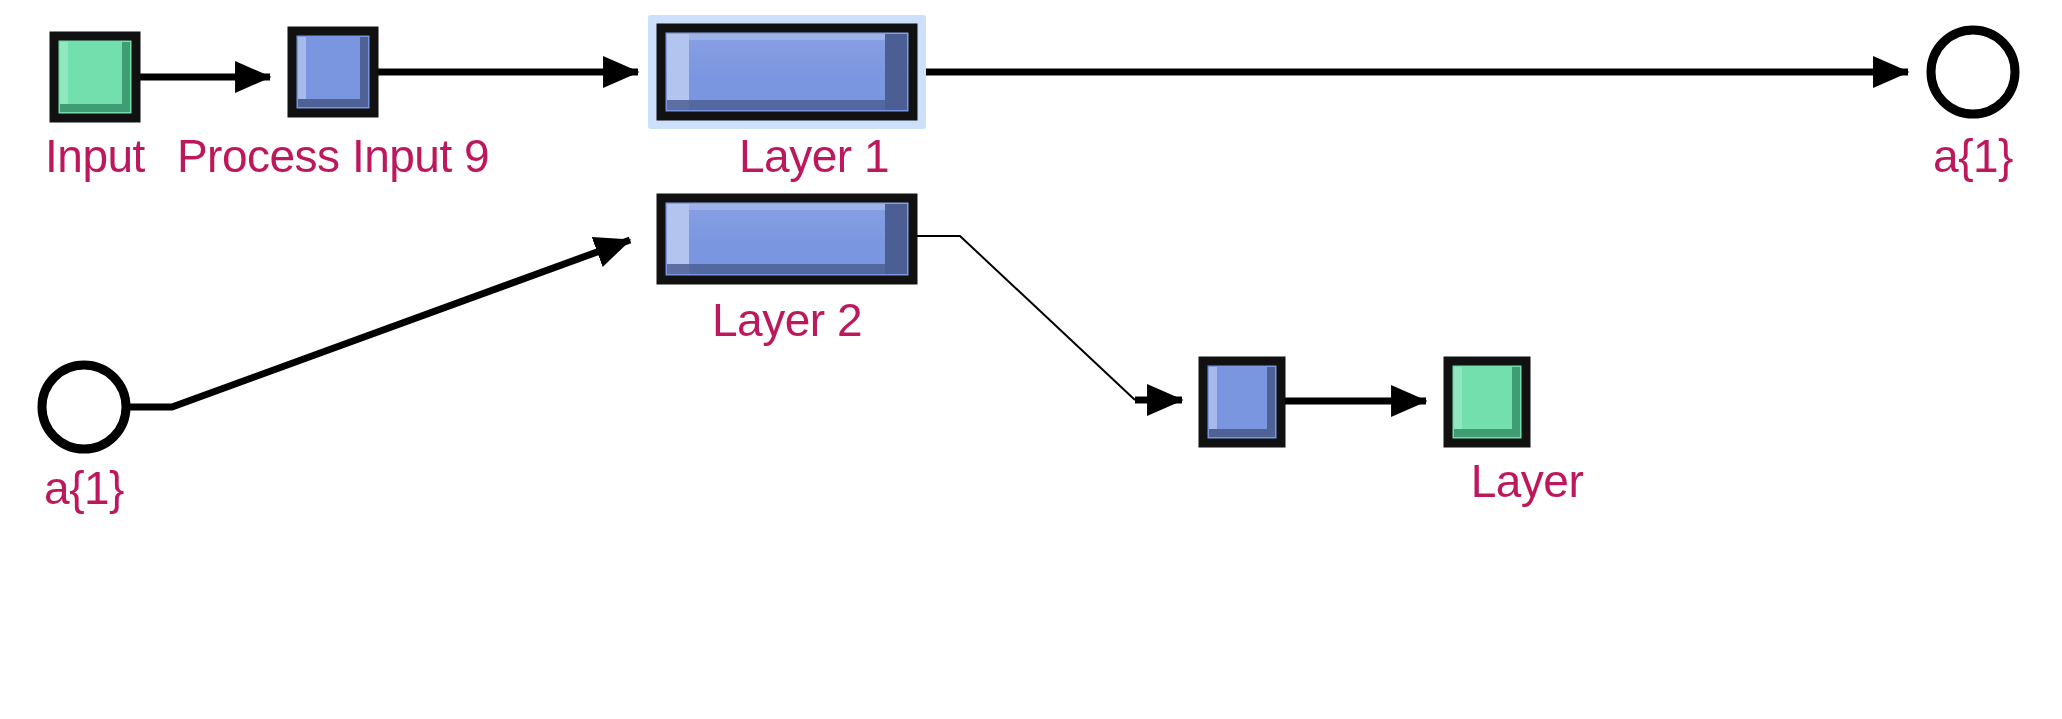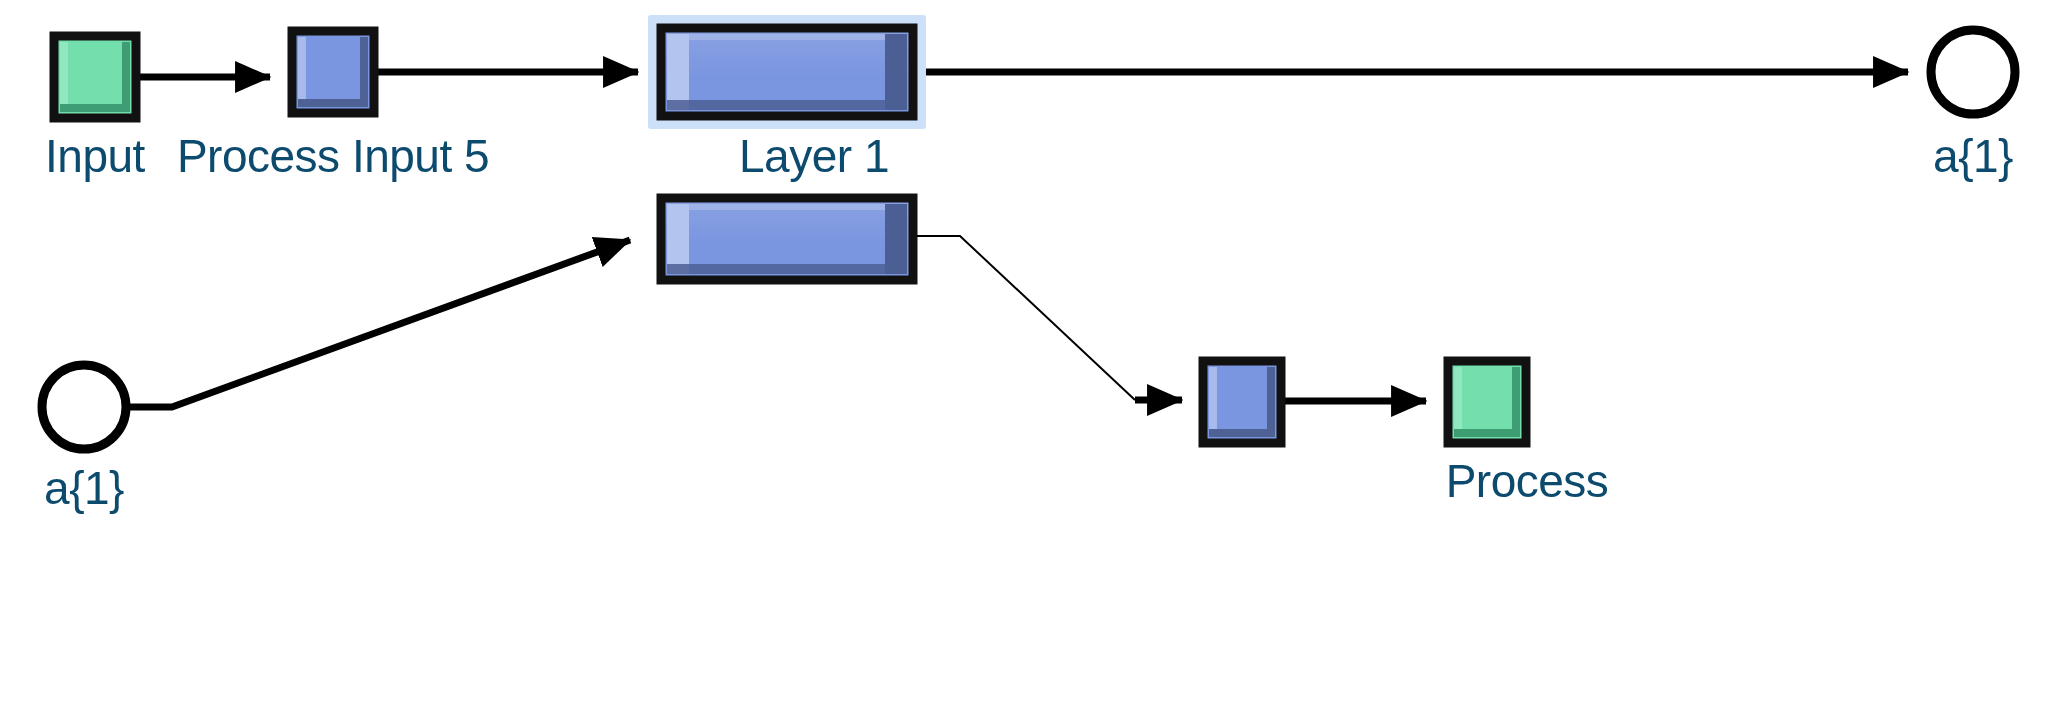--- a/index.html
+++ b/index.html
@@ -21,21 +21,21 @@
     position: absolute;
     left: 0;
     top: 0;
     width: 2062px;
     height: 719px;
   }
   .node-label {
     position: absolute;
     font-family: "Liberation Sans", sans-serif;
     font-size: 46px;
-    color: #0c4a6e;
+    color: #be185d;
     white-space: nowrap;
     text-align: center;
     line-height: 1;
     letter-spacing: -0.5px;
   }
 </style>
 </head>
 <body>
 
 <div id="diagram-root">
@@ -130,25 +130,26 @@
     <g>
       <rect x="1448" y="361" width="78" height="82" fill="#72dfac" stroke="#111111" stroke-width="9"></rect>
       <rect x="1454" y="367" width="8" height="70" fill="#8fe8bf"></rect>
       <rect x="1512" y="367" width="8" height="70" fill="#3f9d74"></rect>
       <rect x="1454" y="429" width="66" height="8" fill="#3f9d74"></rect>
     </g>
   </svg>
 
   <div class="node-label" style="left:0px; top:133px; width:190px;">Input</div>
 
-  <div class="node-label" style="left:173px; top:133px; width:320px;">Process Input 5</div>
+  <div class="node-label" style="left:173px; top:133px; width:320px;">Process Input 9</div>
 
   <div class="node-label" style="left:664px; top:133px; width:300px;">Layer 1</div>
 
   <div class="node-label" style="left:1873px; top:133px; width:200px;">a{1}</div>
 
   <div class="node-label" style="left:-16px; top:465px; width:200px;">a{1}</div>
 
+  <div class="node-label" style="left:637px; top:297px; width:300px;">Layer 2</div>
 
 
-  <div class="node-label" style="left:1412px; top:458px; width:230px;">Process</div>
+  <div class="node-label" style="left:1412px; top:458px; width:230px;">Layer</div>
 
 </div>
 
 </body></html>

